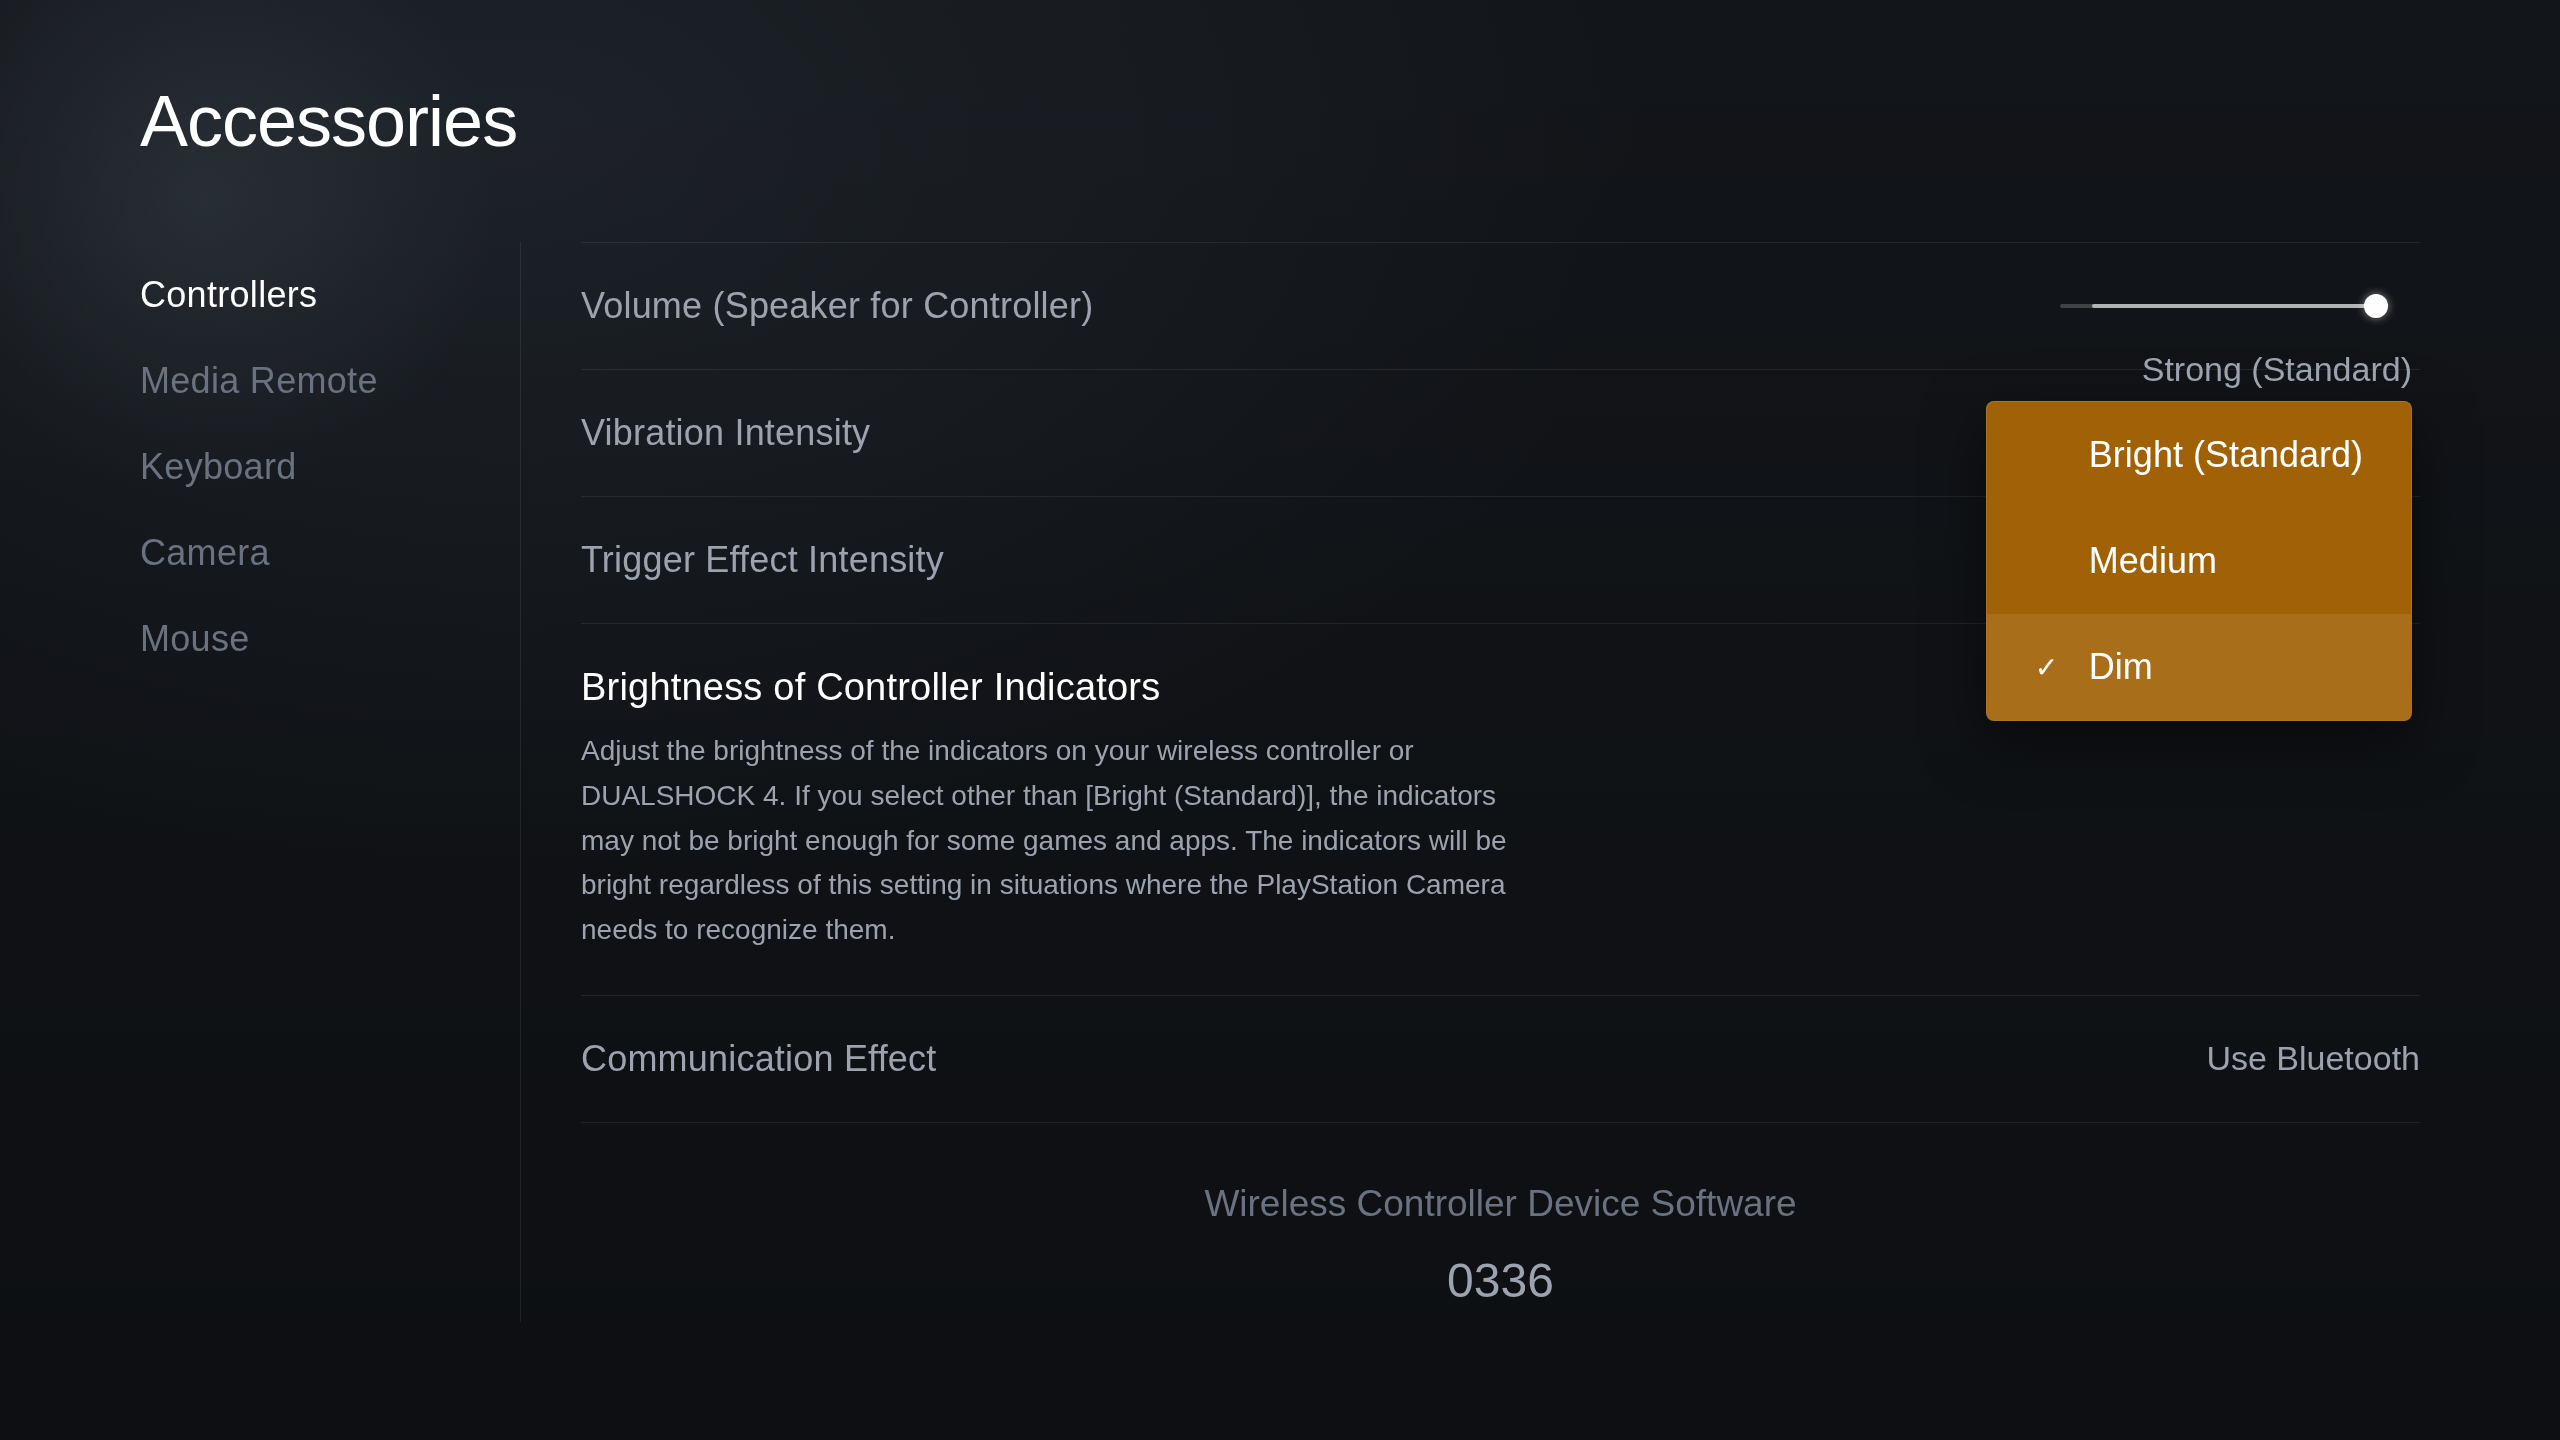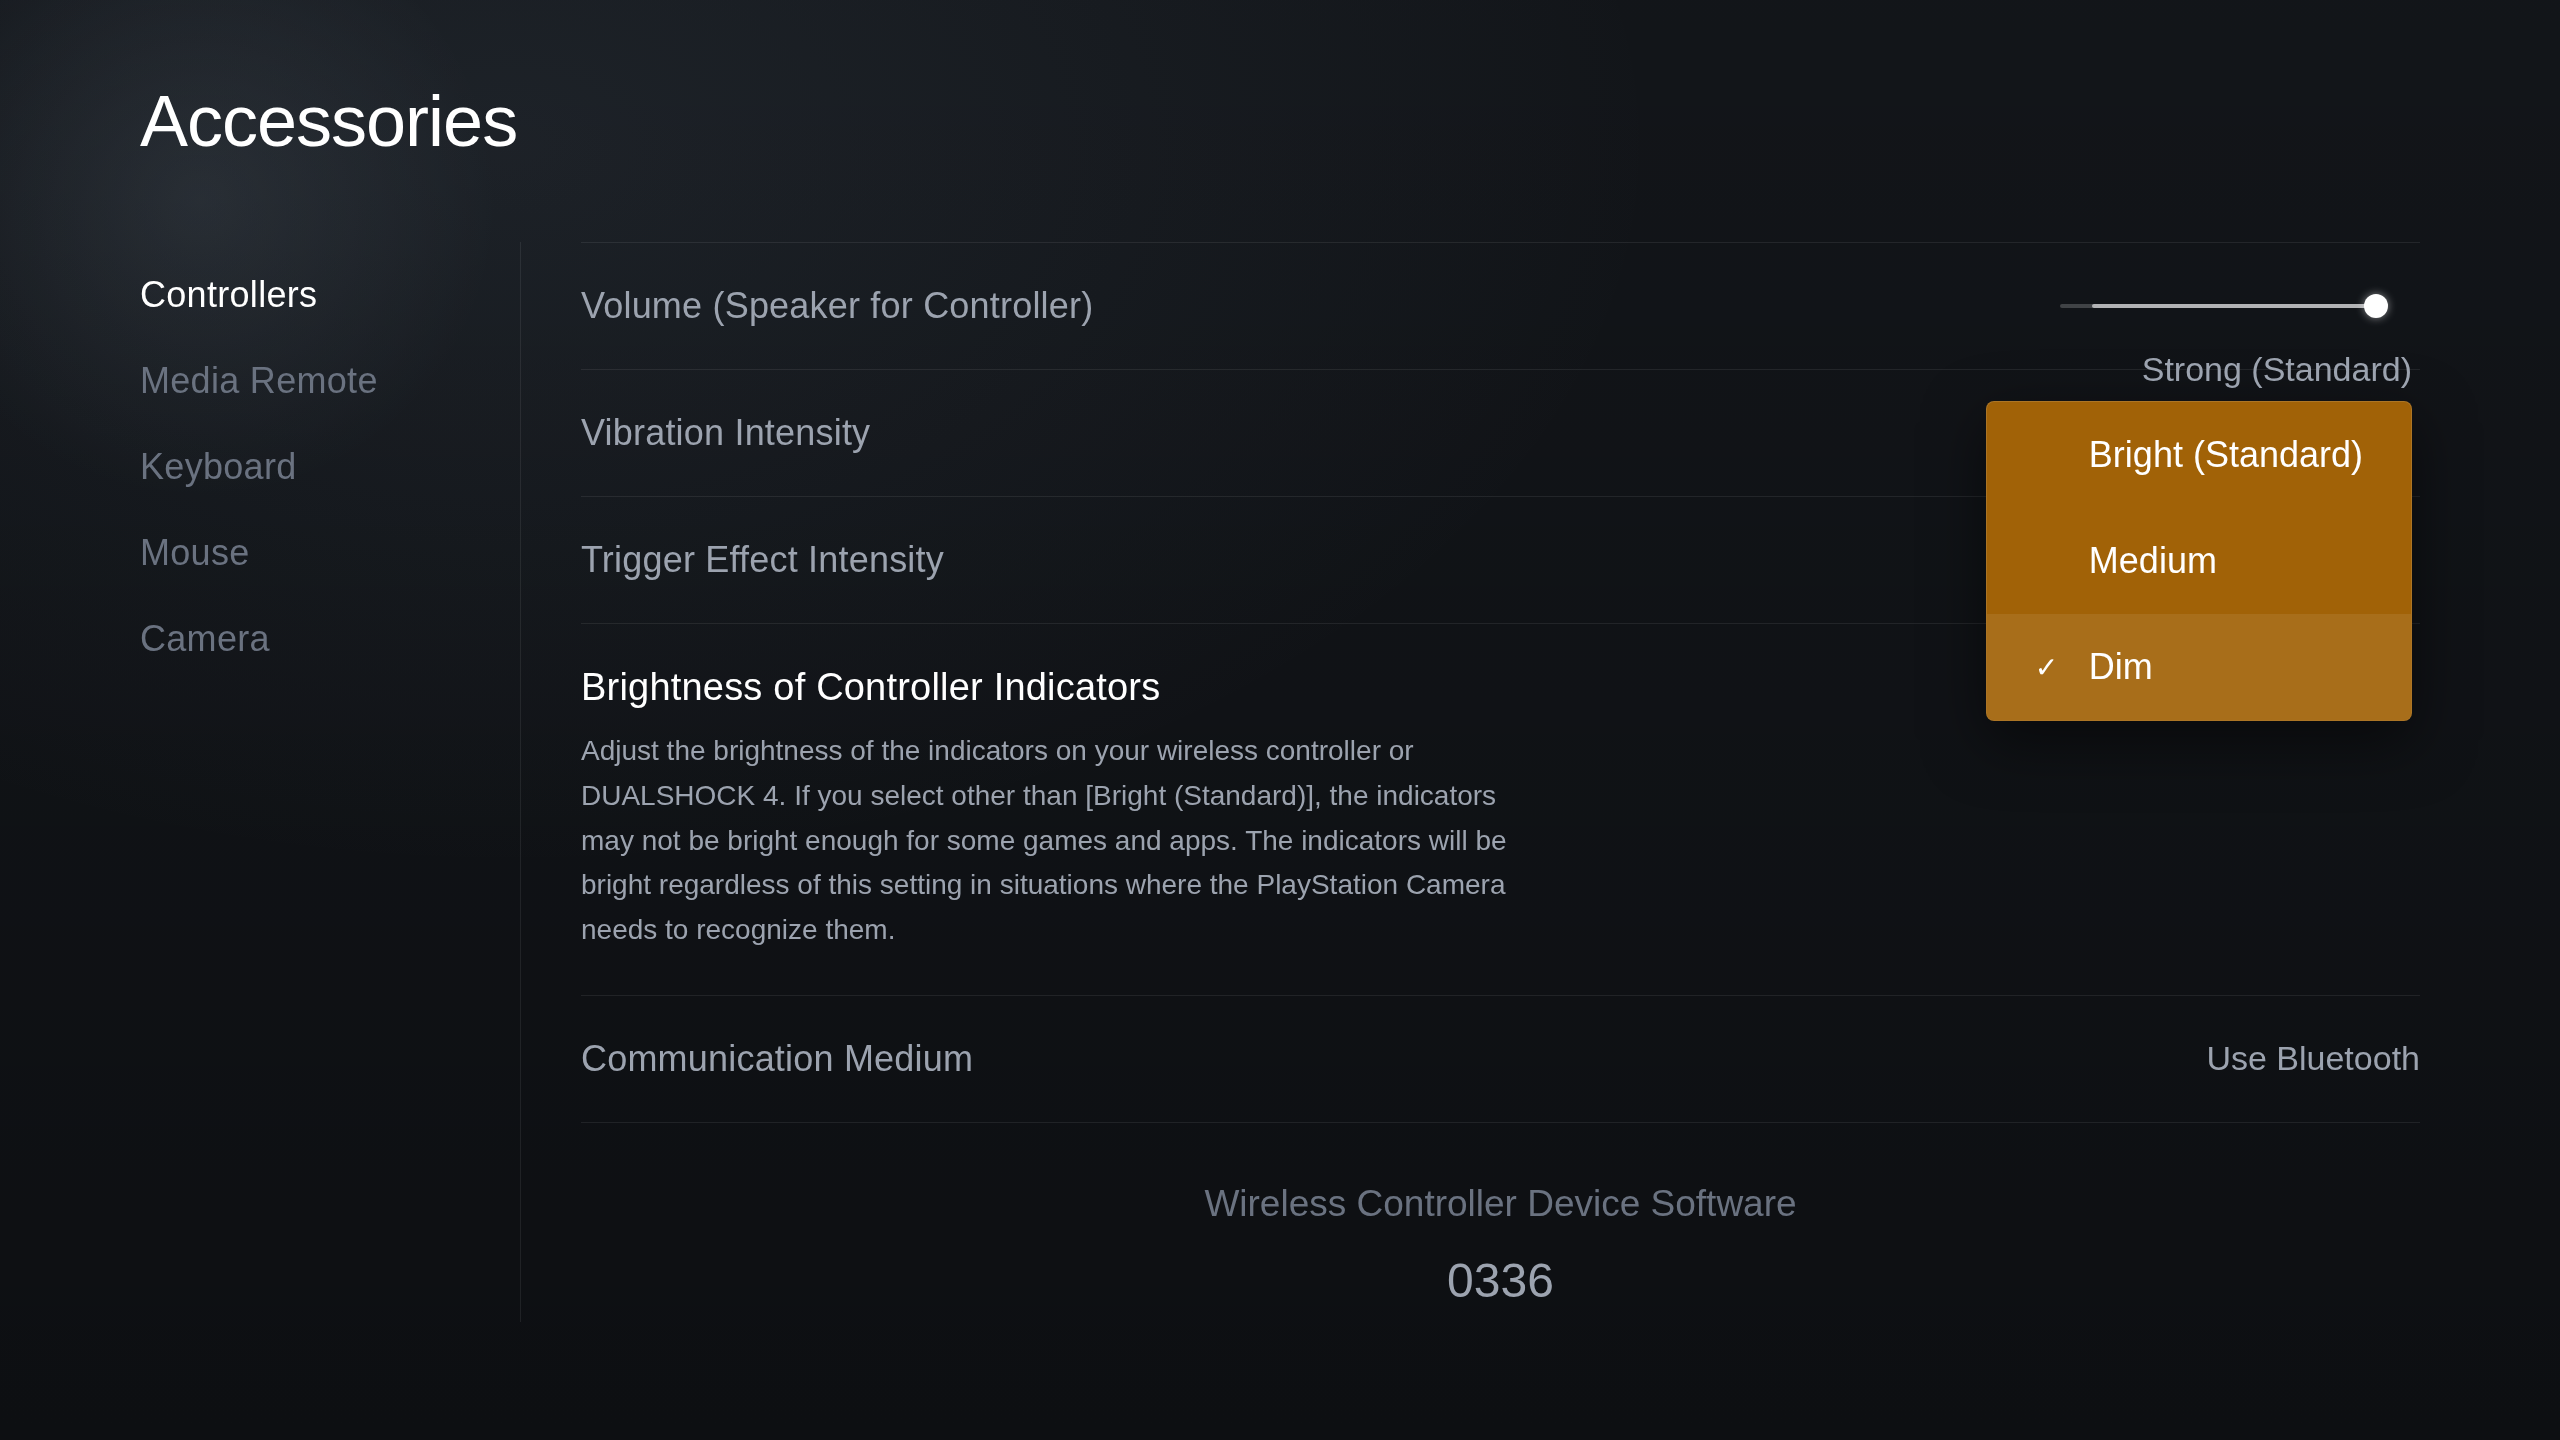--- a/index.html
+++ b/index.html
@@ -271,22 +271,22 @@
 
 <div class="page-container">
   <h1 class="page-title">Accessories</h1>
 
   <div class="content-layout">
 
     <nav class="sidebar">
       <div class="sidebar-item active">Controllers</div>
       <div class="sidebar-item">Media Remote</div>
       <div class="sidebar-item">Keyboard</div>
+      <div class="sidebar-item">Camera</div>
       <div class="sidebar-item">Mouse</div>
-      <div class="sidebar-item">Camera</div>
     </nav>
 
     <main class="main-content">
 
       <div class="setting-row">
         <span class="setting-label">Volume (Speaker for Controller)</span>
         <div class="slider-container">
           <div class="slider-track">
             <div class="slider-fill"></div>
             <div class="slider-thumb"></div>
@@ -320,21 +320,21 @@
       </div>
 
       <div class="brightness-section">
         <div class="brightness-header">
           <span class="brightness-label">Brightness of Controller Indicators</span>
         </div>
         <p class="brightness-description">Adjust the brightness of the indicators on your wireless controller or DUALSHOCK 4. If you select other than [Bright (Standard)], the indicators may not be bright enough for some games and apps. The indicators will be bright regardless of this setting in situations where the PlayStation Camera needs to recognize them.</p>
       </div>
 
       <div class="communication-row">
-        <span class="setting-label">Communication Medium</span>
+        <span class="setting-label">Communication Effect</span>
         <span class="setting-value">Use Bluetooth</span>
       </div>
 
       <div class="footer-section">
         <div class="device-software-label">Wireless Controller Device Software</div>
         <div class="device-software-version">0336</div>
       </div>
 
     </main>
   </div>

